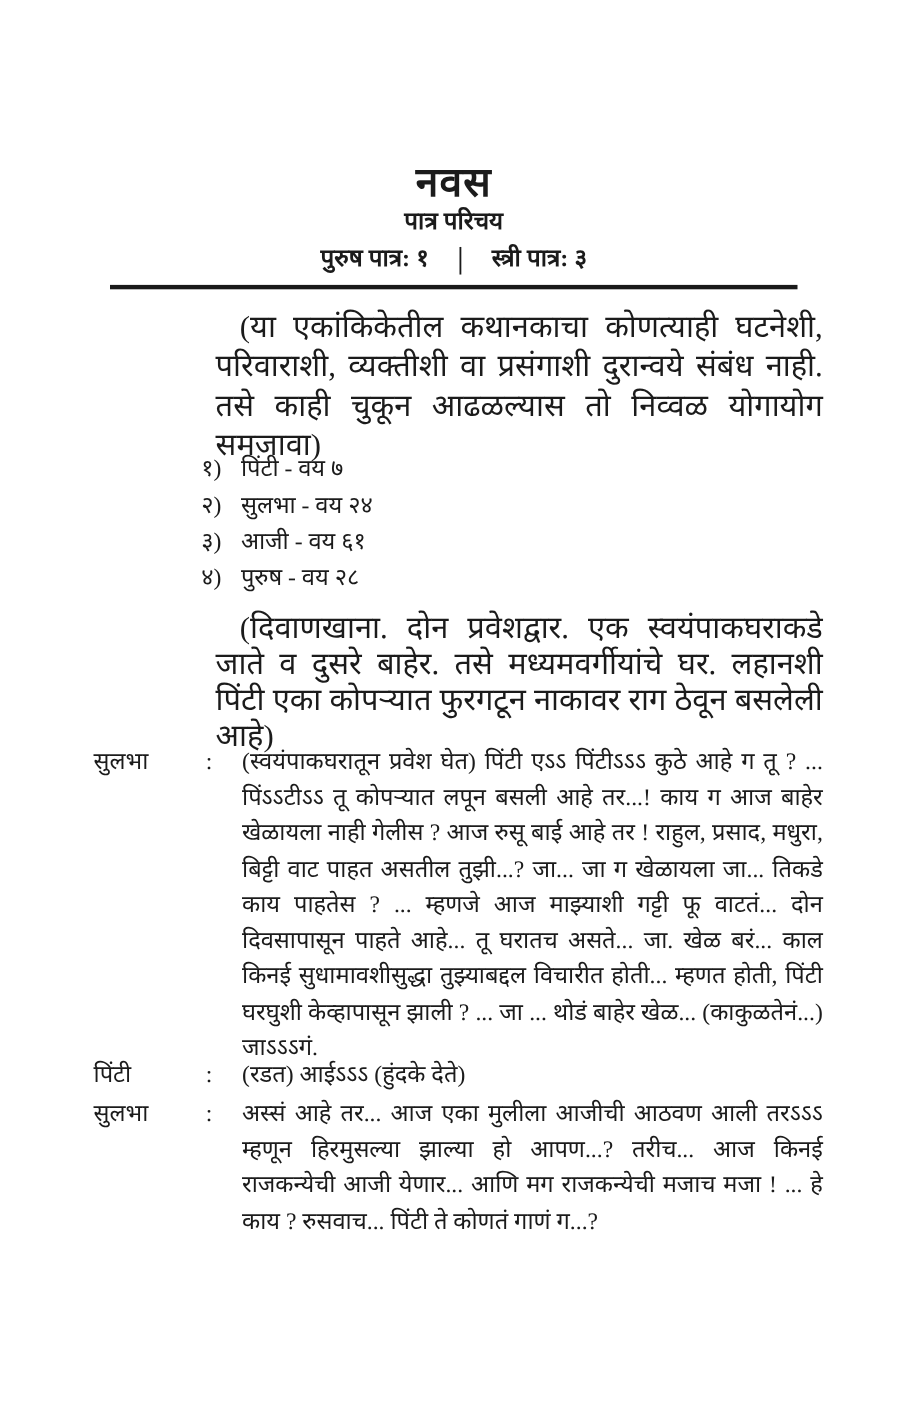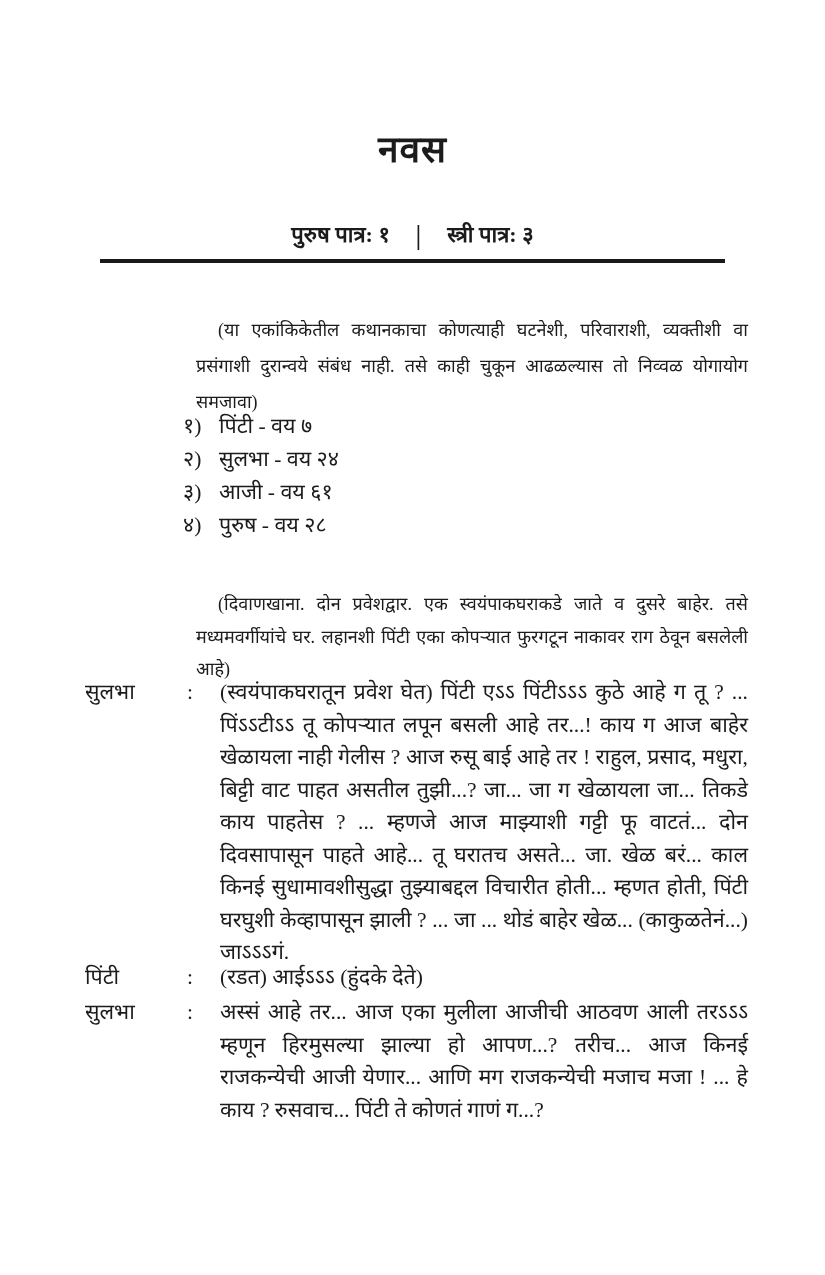--- a/index.html
+++ b/index.html
@@ -4,21 +4,21 @@
 <style>
   html,body{margin:0;padding:0;}
   body{
     width:825px;height:1275px;background:#ffffff;color:#1b1b1b;
     font-family:"Liberation Serif","DejaVu Serif",serif;
     -webkit-font-smoothing:antialiased;
   }
   .page{position:relative;width:825px;height:1275px;background:#fff;overflow:hidden;}
 
   .title{
-    position:absolute;top:122px;left:0;width:825px;
+    position:absolute;top:138px;left:0;width:825px;
     text-align:center;font-size:37px;font-weight:bold;letter-spacing:1px;
   }
   .subheading{
     position:absolute;top:184px;left:0;width:825px;
     text-align:center;font-size:22px;font-weight:bold;
   }
   .castline{
     position:absolute;top:218px;left:0;width:825px;
     text-align:center;font-size:22px;font-weight:bold;
   }
@@ -26,21 +26,21 @@
     display:inline-block;margin:0 26px;font-weight:bold;
     transform:scaleY(1.15);font-size:24px;vertical-align:-1px;
   }
   .rule{
     position:absolute;top:259px;left:100px;width:625px;height:4px;
     background:#1a1a1a;border:none;margin:0;
   }
 
   .para{
     position:absolute;left:196px;width:552px;
-    font-size:18px;line-height:36px;text-align:justify;text-indent:22px;margin-top:32px;
+    font-size:28px;line-height:36px;text-align:justify;text-indent:22px;
   }
   .disclaimer{top:280px;}
   .stagedir{top:556px;line-height:32.5px;font-family:Liberation Serif, serif;}
 
   .charlist{position:absolute;left:183px;top:410px;font-size:21.5px;line-height:33px;}
   .charlist .row{display:flex;}
   .charlist .num{width:36px;flex:none;}
 
   .dialogue{
     position:absolute;left:85px;width:663px;display:flex;
@@ -58,20 +58,21 @@
     font-size:23px;font-weight:bold;
   }
 </style>
 </head>
 <body>
 
 <div class="page">
 
   <div class="title">नवस</div>
 
+  <div class="subheading">पात्र परिचय</div>
 
   <div class="castline">
     <span>पुरुष पात्र: १</span><span class="sep">|</span><span>स्त्री पात्र: ३</span>
   </div>
 
   <div class="rule"></div>
 
   <div class="para disclaimer">(या एकांकिकेतील कथानकाचा कोणत्याही घटनेशी, परिवाराशी, व्यक्तीशी वा प्रसंगाशी दुरान्वये संबंध नाही. तसे काही चुकून आढळल्यास तो निव्वळ योगायोग समजावा)</div>
 
   <div class="charlist">

